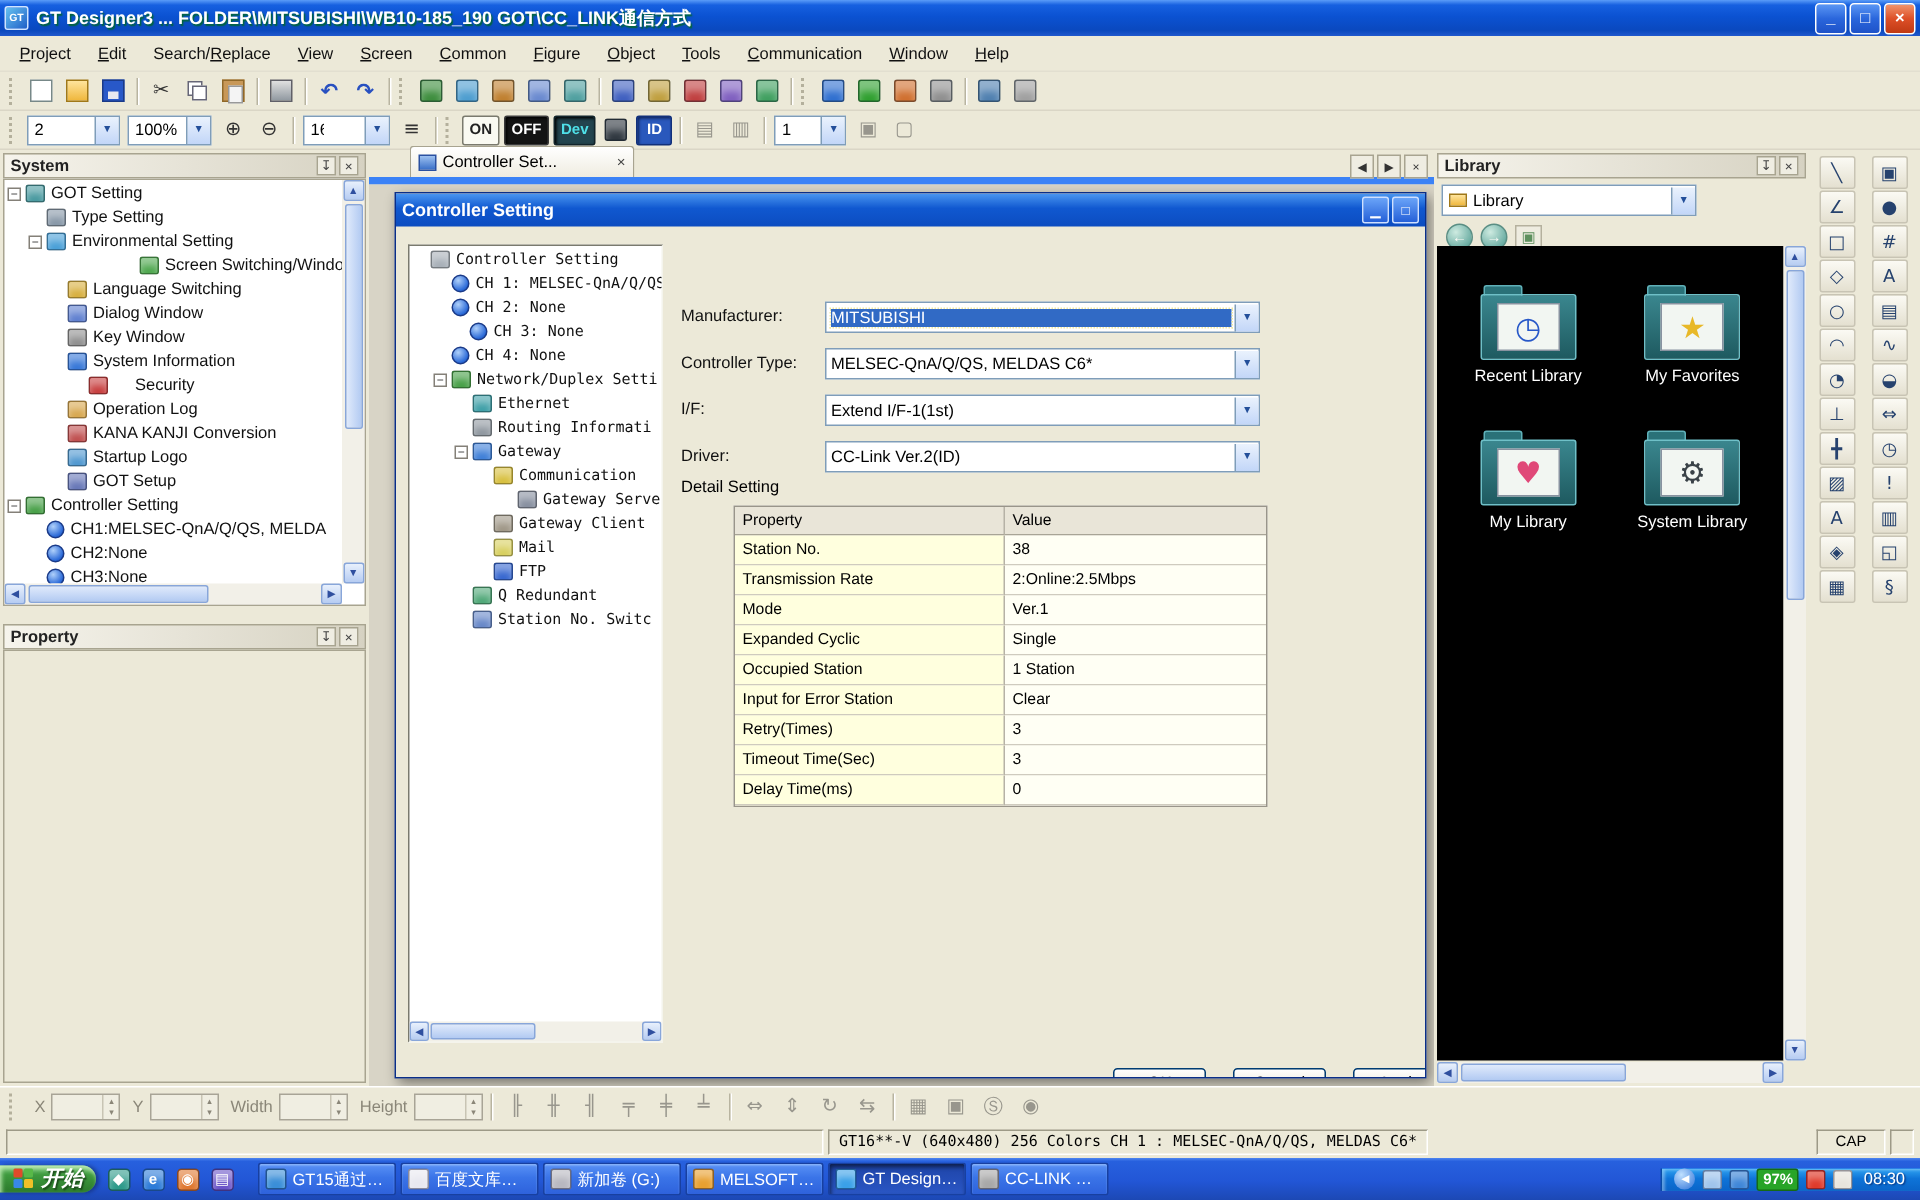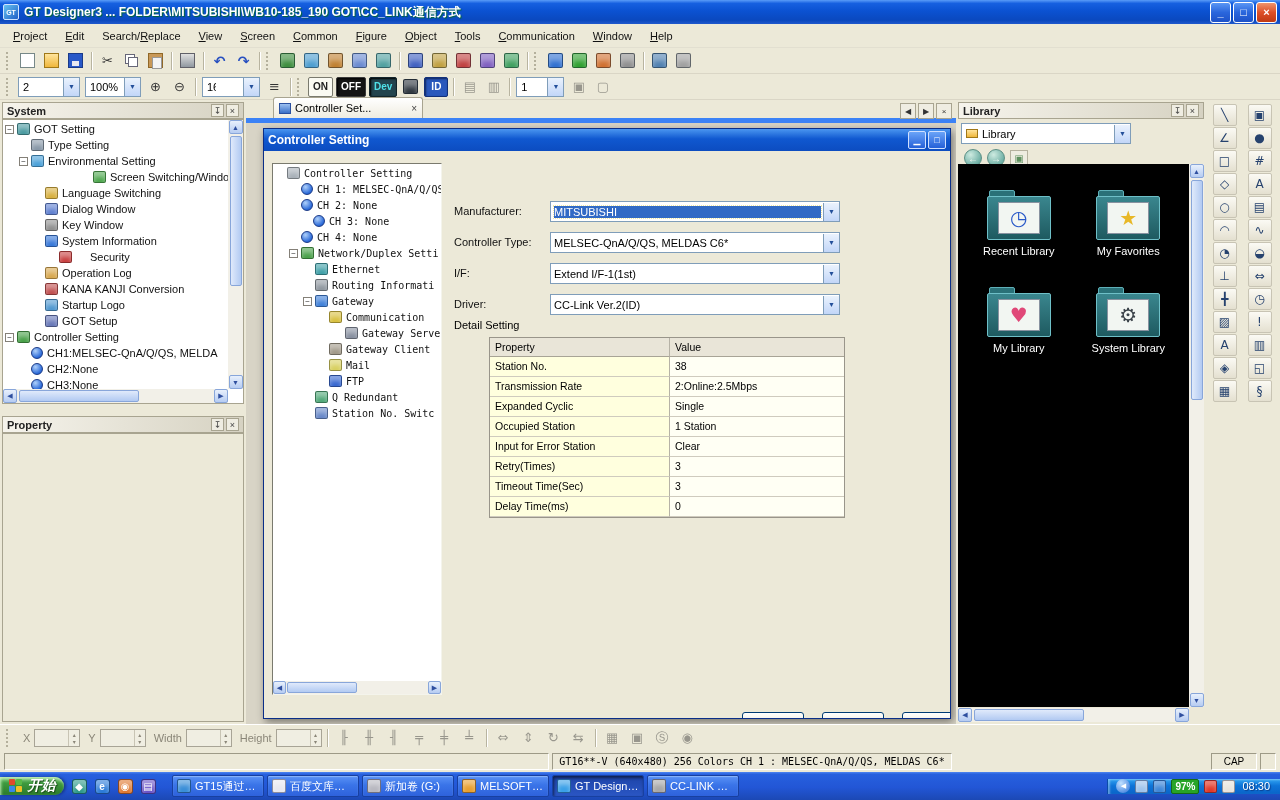--- a/index.html
+++ b/index.html
@@ -625,20 +625,24 @@
                 </div>
                 <div class="dt-row">
                   <div class="dt-cell dt-c0 dt-prop">Station No.</div>
                   <div class="dt-cell dt-c1 dt-val">38</div>
                 </div>
                 <div class="dt-row">
                   <div class="dt-cell dt-c0 dt-prop">Transmission Rate</div>
                   <div class="dt-cell dt-c1 dt-val">2:Online:2.5Mbps</div>
                 </div>
                 <div class="dt-row">
+                  <div class="dt-cell dt-c0 dt-prop">Mode</div>
+                  <div class="dt-cell dt-c1 dt-val">Ver.1</div>
+                </div>
+                <div class="dt-row">
                   <div class="dt-cell dt-c0 dt-prop">Expanded Cyclic</div>
                   <div class="dt-cell dt-c1 dt-val">Single</div>
                 </div>
                 <div class="dt-row">
                   <div class="dt-cell dt-c0 dt-prop">Occupied Station</div>
                   <div class="dt-cell dt-c1 dt-val">1 Station</div>
                 </div>
                 <div class="dt-row">
                   <div class="dt-cell dt-c0 dt-prop">Input for Error Station</div>
                   <div class="dt-cell dt-c1 dt-val">Clear</div>

